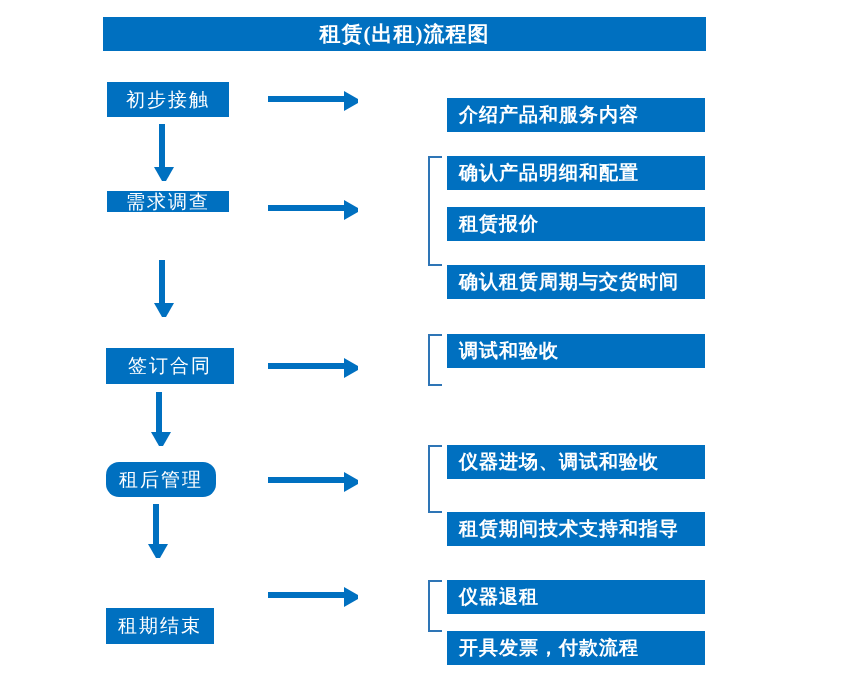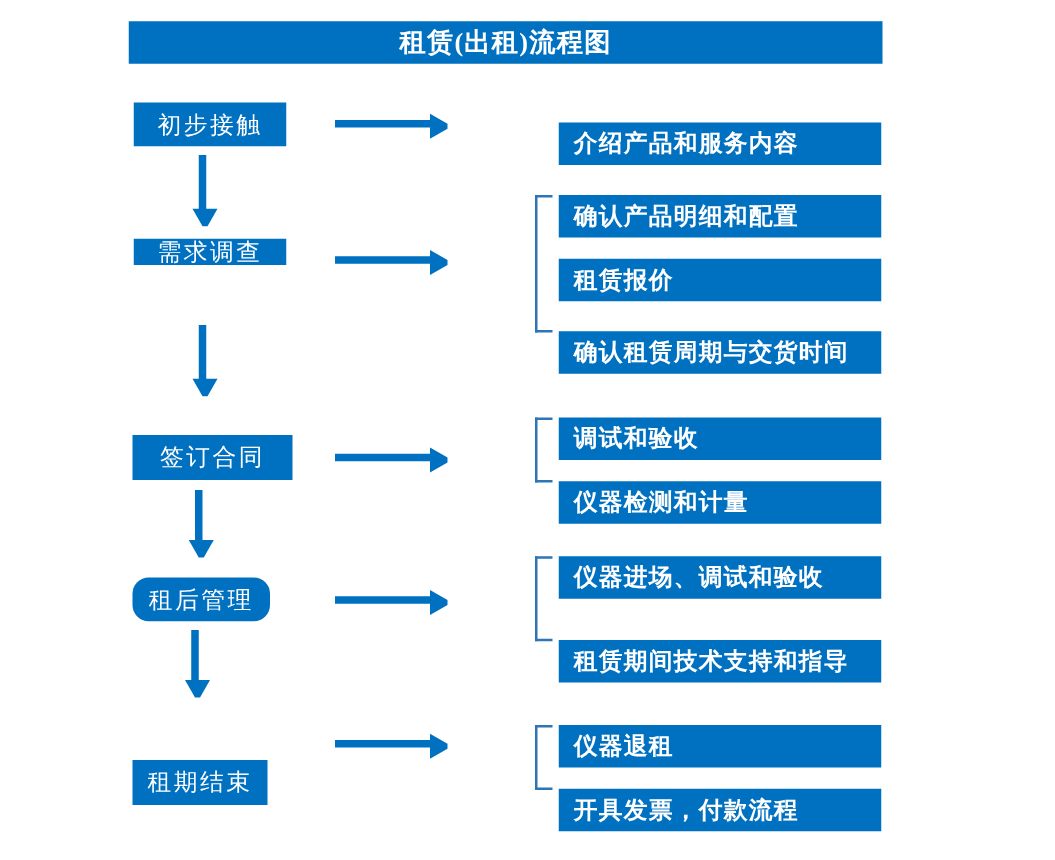--- a/index.html
+++ b/index.html
@@ -101,21 +101,20 @@
   <div class="stage-box" style="left:103px; top:187px; width:122px; height:21px;">需求调查</div>
   <div class="stage-box" style="left:102px; top:344px; width:128px; height:36px;">签订合同</div>
   <div class="stage-box" style="left:102px; top:458px; width:110px; height:35px;border-radius:13px;">租后管理</div>
   <div class="stage-box" style="left:102px; top:573px; width:108px; height:36px;margin-top:31px;">租期结束</div>
 
   <div class="detail-box" style="top:78px;">介绍产品和服务内容</div>
   <div class="detail-box" style="top:136px;font-family:Liberation Mono, monospace;">确认产品明细和配置</div>
   <div class="detail-box" style="top:187px;">租赁报价</div>
   <div class="detail-box" style="top:245px;">确认租赁周期与交货时间</div>
   <div class="detail-box" style="top:314px;">调试和验收</div>
-  <div class="detail-box" style="top:365px;">仪器检测和计量</div>
   <div class="detail-box" style="top:425px;">仪器进场、调试和验收</div>
   <div class="detail-box" style="top:492px;">租赁期间技术支持和指导</div>
   <div class="detail-box" style="top:611px;">开具发票，付款流程</div>
   <div class="detail-box" style="top:560px;">仪器退租</div>
 
   <div class="h-arrow" style="top:87px;">
     <div class="shaft"></div>
     <div class="head"></div>
   </div>
   <div class="h-arrow" style="top:196px;">

